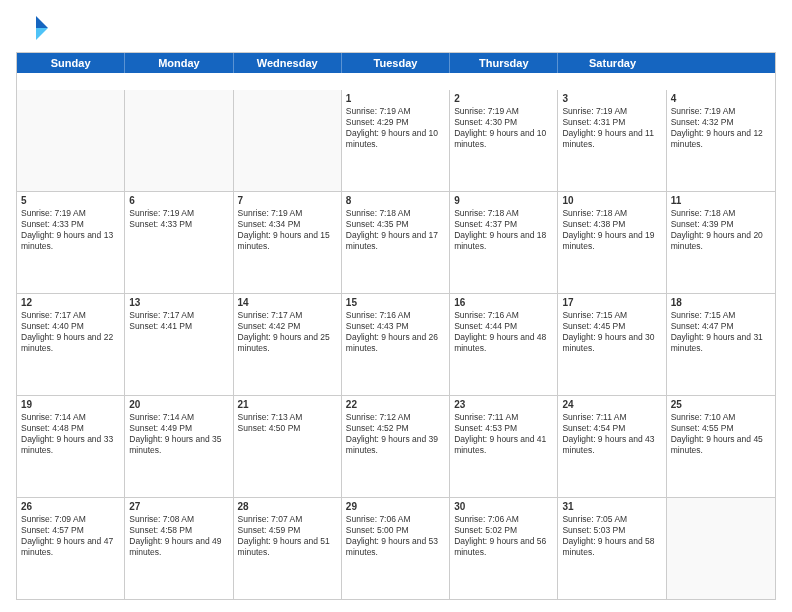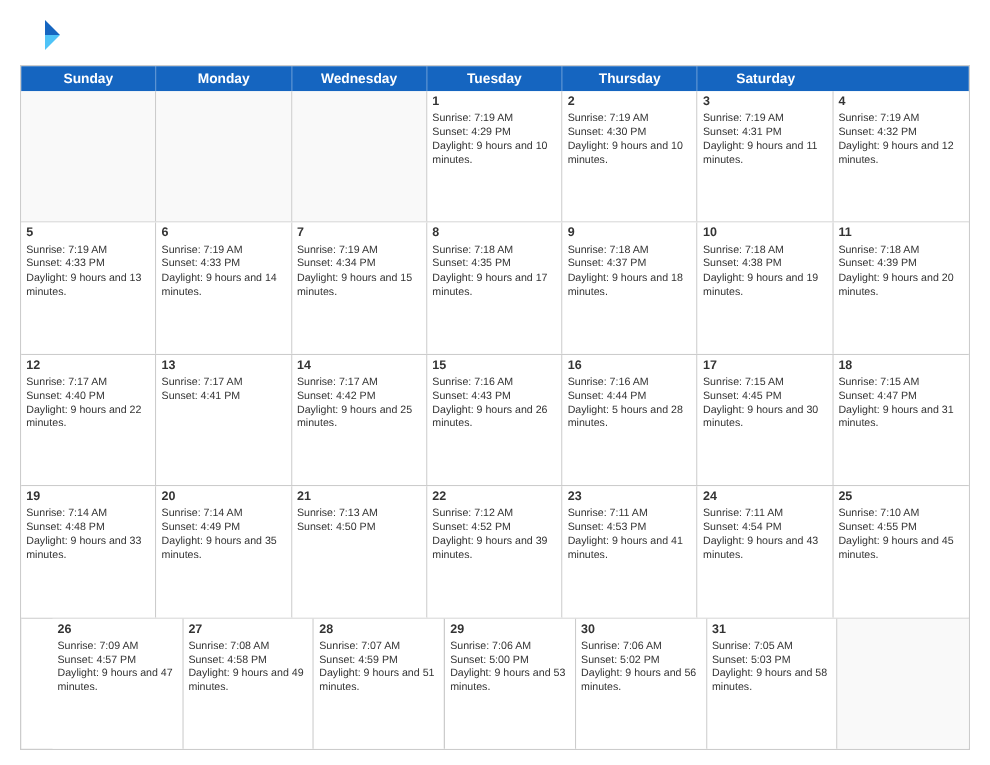--- a/index.html
+++ b/index.html
@@ -57,20 +57,21 @@
     }
     .location {
       font-size: 13px;
       color: #555;
     }
     .calendar {
       flex: 1;
       display: flex;
       flex-direction: column;
       border: 1px solid #ccc;
+      gap: 17px;
     }
     .cal-header {
       display: grid;
       grid-template-columns: repeat(7, 1fr);
       background: #1565c0;
     }
     .cal-header-cell {
       color: #fff;
       font-size: 11px;
       font-weight: bold;
@@ -83,21 +84,21 @@
       flex: 1;
       display: flex;
       flex-direction: column;
     }
     .cal-row {
       flex: 1;
       display: grid;
       grid-template-columns: repeat(7, 1fr);
       border-bottom: 1px solid #ccc;
     }
-    .cal-row:last-child { border-bottom: none; margin-left: 25px; }
+    .cal-row:last-child { border-bottom: none; }
     .cal-cell {
       border-right: 1px solid #ccc;
       padding: 3px 4px;
       font-size: 9px;
       color: #333;
       background: #fff;
       min-height: 0;
     }
     .cal-cell:last-child { border-right: none; }
     .cal-cell.empty { background: #f9f9f9; }
@@ -176,21 +177,20 @@
           <div class="cal-cell">
             <div class="day-num">5</div>
             <div class="cell-line">Sunrise: 7:19 AM</div>
             <div class="cell-line">Sunset: 4:33 PM</div>
             <div class="cell-line">Daylight: 9 hours and 13 minutes.</div>
           </div>
           <div class="cal-cell">
             <div class="day-num">6</div>
             <div class="cell-line">Sunrise: 7:19 AM</div>
             <div class="cell-line">Sunset: 4:33 PM</div>
-            <div class="cell-line">Daylight: 9 hours and 14 minutes.</div>
           </div>
           <div class="cal-cell">
             <div class="day-num">7</div>
             <div class="cell-line">Sunrise: 7:19 AM</div>
             <div class="cell-line">Sunset: 4:34 PM</div>
             <div class="cell-line">Daylight: 9 hours and 15 minutes.</div>
           </div>
           <div class="cal-cell">
             <div class="day-num">8</div>
             <div class="cell-line">Sunrise: 7:18 AM</div>
@@ -237,21 +237,21 @@
           <div class="cal-cell">
             <div class="day-num">15</div>
             <div class="cell-line">Sunrise: 7:16 AM</div>
             <div class="cell-line">Sunset: 4:43 PM</div>
             <div class="cell-line">Daylight: 9 hours and 26 minutes.</div>
           </div>
           <div class="cal-cell">
             <div class="day-num">16</div>
             <div class="cell-line">Sunrise: 7:16 AM</div>
             <div class="cell-line">Sunset: 4:44 PM</div>
-            <div class="cell-line">Daylight: 5 hours and 28 minutes.</div>
+            <div class="cell-line">Daylight: 9 hours and 48 minutes.</div>
           </div>
           <div class="cal-cell">
             <div class="day-num">17</div>
             <div class="cell-line">Sunrise: 7:15 AM</div>
             <div class="cell-line">Sunset: 4:45 PM</div>
             <div class="cell-line">Daylight: 9 hours and 30 minutes.</div>
           </div>
           <div class="cal-cell">
             <div class="day-num">18</div>
             <div class="cell-line">Sunrise: 7:15 AM</div>

